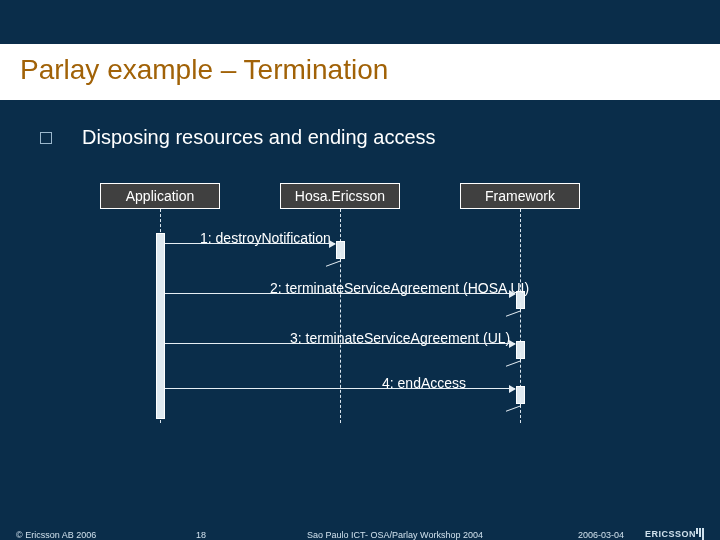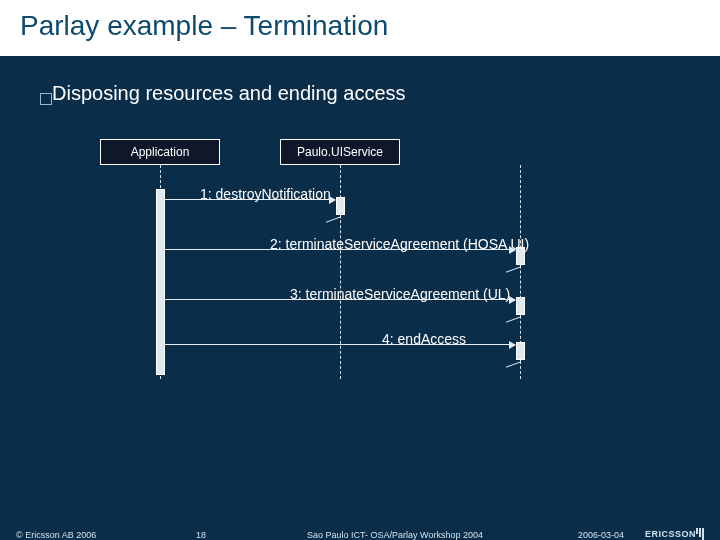--- a/index.html
+++ b/index.html
@@ -7,35 +7,36 @@
     padding: 0;
     width: 720px;
     height: 540px;
     background: #0a2d4a;
     font-family: Arial, Helvetica, sans-serif;
     color: #fff;
     overflow: hidden;
   }
   .title-bar {
     background: #fff;
-    color: #0c4a6e;
+    color: #a16207;
     padding: 10px 20px 14px 20px;
+    margin-top: 44px;
   }
   .title-bar h1 {
     margin: 0;
     font-size: 28px;
     font-weight: 400;
   }
   .content {
     padding: 26px 40px 0 40px;
   }
   .bullet-row {
     display: flex;
-    align-items: flex-end;
-    gap: 0;
+    align-items: flex-start;
+    gap: 30px;
   }
   .bullet-square {
     width: 10px;
     height: 10px;
     background: #0a2d4a;
     border: 1px solid #9bb7cc;
     margin-top: 6px;
     flex: 0 0 auto;
   }
   .bullet-text {
@@ -46,26 +47,26 @@
     position: relative;
     margin: 34px auto 0 auto;
     width: 520px;
     height: 260px;
   }
   .part-box {
     position: absolute;
     top: 0;
     width: 120px;
     height: 26px;
-    background: #0f172a;
+    background: #404040;
     border: 1px solid #fff;
     display: flex;
     align-items: center;
     justify-content: center;
-    font-size: 12px;
+    font-size: 14px;
     color: #fff;
     box-sizing: border-box;
   }
   .lifeline {
     position: absolute;
     top: 26px;
     width: 0;
     border-left: 1px dashed #d8e4ed;
     height: 214px;
   }
@@ -144,21 +145,24 @@
     <div class="bullet-square"></div>
     <div class="bullet-text">Disposing resources and ending access</div>
   </div>
 
   <div class="diagram">
 
     <div class="part-box" style="left:0px">
       <span>Application</span>
     </div>
     <div class="part-box" style="left:180px">
-      <span>Paulo.UIService</span>
+      <span>Hosa.Ericsson</span>
+    </div>
+    <div class="part-box" style="left:360px">
+      <span>Framework</span>
     </div>
 
     <div class="lifeline" style="left:60px"></div>
     <div class="lifeline" style="left:240px"></div>
     <div class="lifeline" style="left:420px"></div>
 
     <div class="activation" style="left:56px; top:50px; height:186px"></div>
     <div class="activation" style="left:236px; top:58px; height:18px"></div>
     <div class="activation" style="left:416px; top:108px; height:18px"></div>
     <div class="activation" style="left:416px; top:158px; height:18px"></div>

